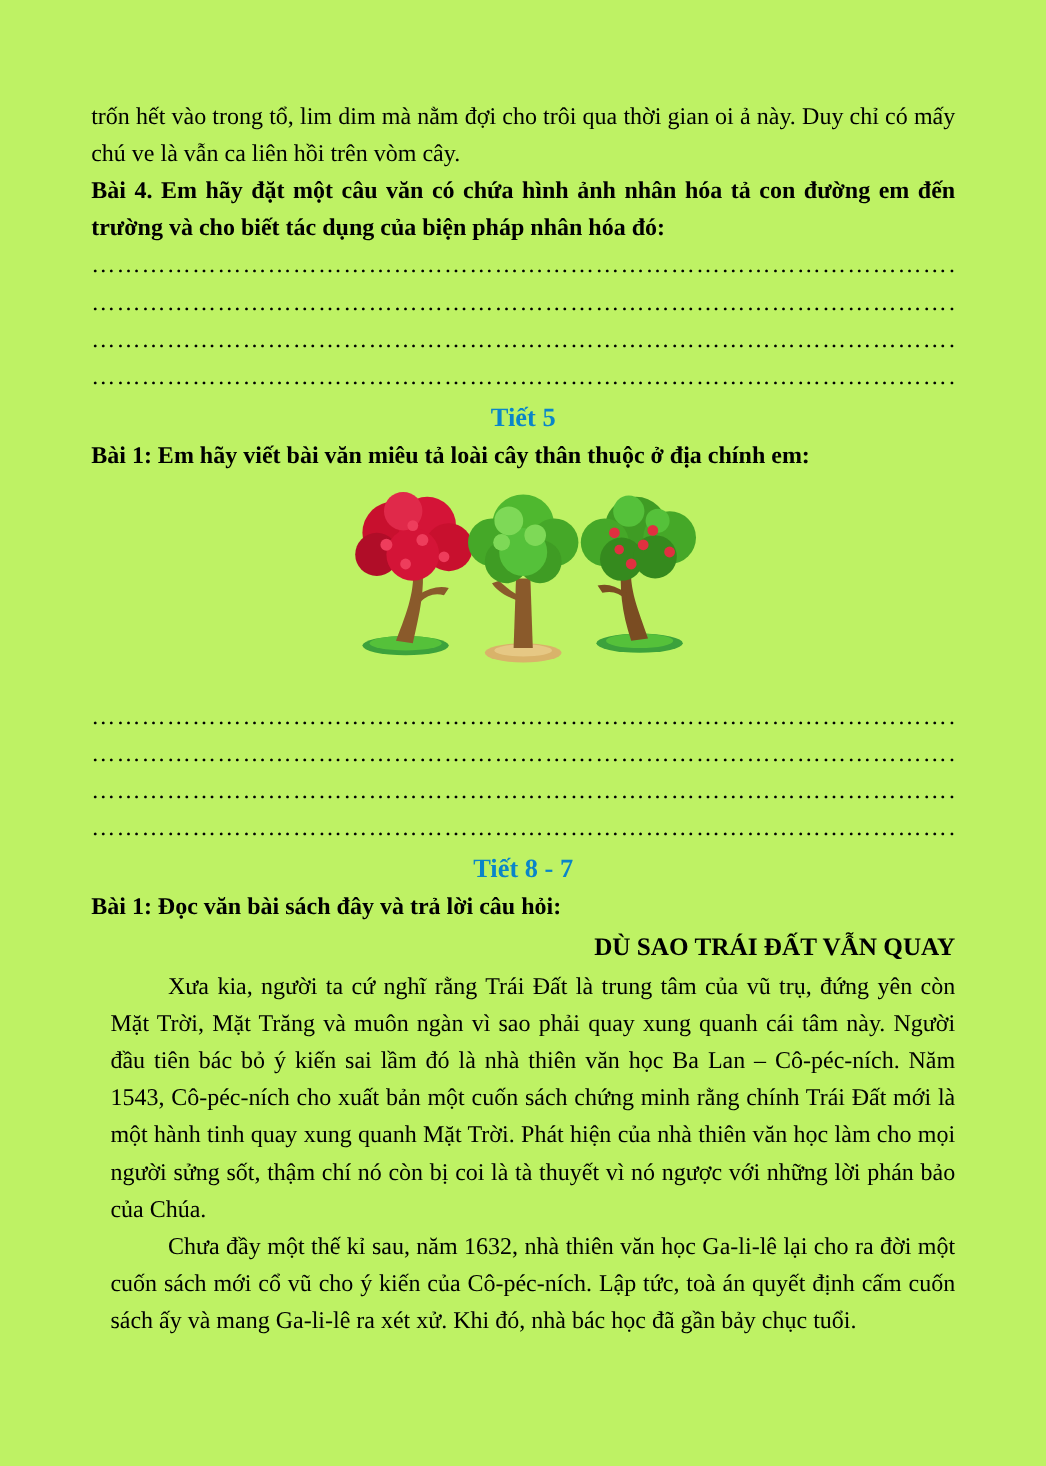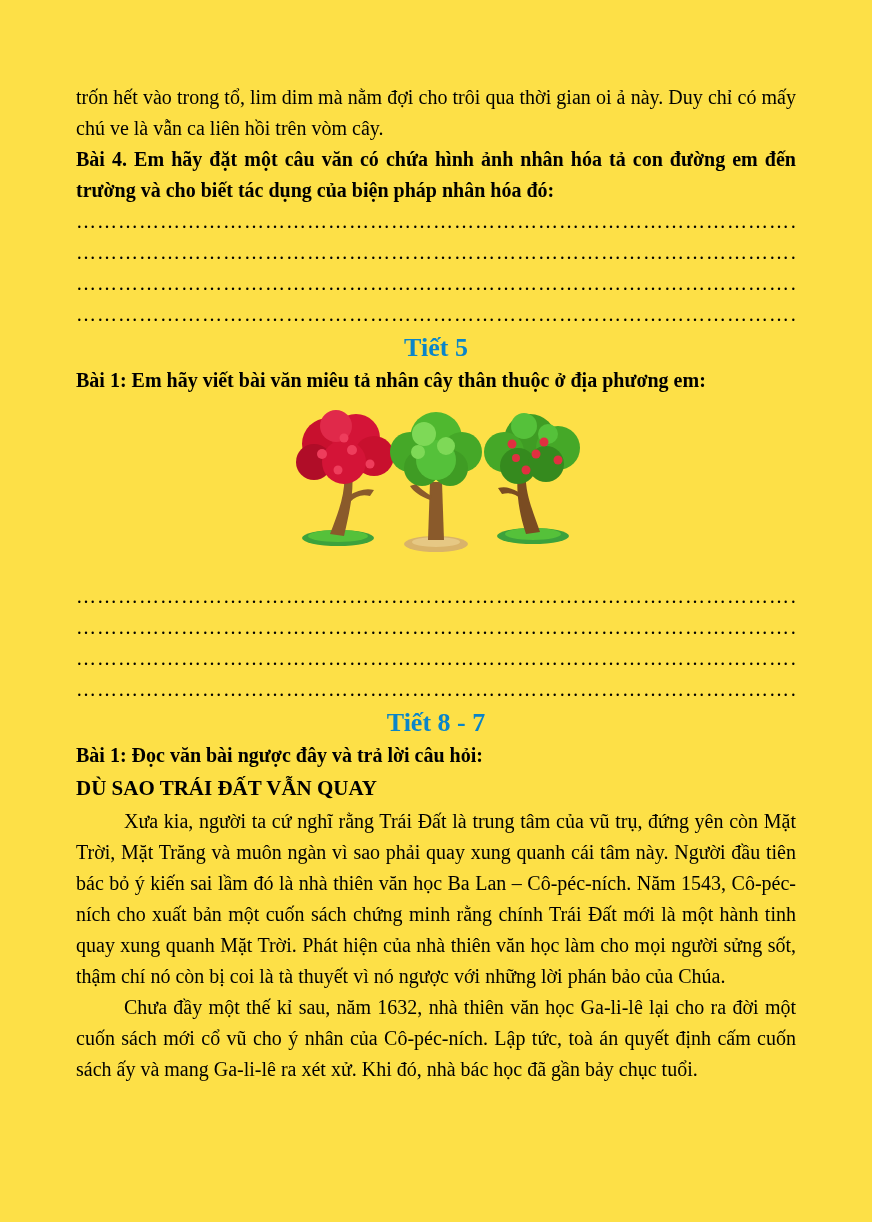--- a/index.html
+++ b/index.html
@@ -4,54 +4,54 @@
 <style>
   html, body {
     margin: 0;
     padding: 0;
     background: #ffffff;
   }
   .page {
     position: relative;
     width: 872px;
     height: 1222px;
-    background: #fde047;
+    background: #bef264;
     box-sizing: border-box;
     padding: 82px 76px 24px 76px;
     font-family: "Liberation Serif", "DejaVu Serif", serif;
     font-size: 20px;
     color: #000000;
     overflow: hidden;
   }
   .body-text {
     margin: 0;
     line-height: 31px;
     text-align: justify;
   }
   .bold { font-weight: bold; }
-  .indent { text-indent: 48px; }
+  .indent { text-indent: 48px; margin-left: 16px; }
   .dotted-line {
     line-height: 31px;
     white-space: nowrap;
     overflow: hidden;
     letter-spacing: 1px;
     color: #000000;
     text-align: left;
   }
   .tiet-heading {
     margin: 2px 0 2px 0;
     text-align: center;
     font-weight: bold;
-    font-size: 26px;
+    font-size: 22px;
     line-height: 31px;
     color: #0a85c9;
   }
   .story-title {
     margin: 2px 0 2px 0;
-    text-align: left;
+    text-align: right;
     font-weight: bold;
     font-size: 21px;
     line-height: 31px;
     color: #000000;
   }
   .illustration-wrap {
     text-align: center;
     margin: 8px 0 14px 0;
   }
   .illustration-wrap svg {
@@ -67,21 +67,21 @@
 
   <p class="body-text bold">Bài 4. Em hãy đặt một câu văn có chứa hình ảnh nhân hóa tả con đường em đến trường và cho biết tác dụng của biện pháp nhân hóa đó:</p>
 
   <div class="dotted-line">………………………………………………………………………………………………………………………………………………</div>
   <div class="dotted-line">………………………………………………………………………………………………………………………………………………</div>
   <div class="dotted-line">………………………………………………………………………………………………………………………………………………</div>
   <div class="dotted-line">………………………………………………………………………………………………………………………………………………</div>
 
   <h2 class="tiet-heading">Tiết 5</h2>
 
-  <p class="body-text bold">Bài 1: Em hãy viết bài văn miêu tả nhân cây thân thuộc ở địa phương em:</p>
+  <p class="body-text bold">Bài 1: Em hãy viết bài văn miêu tả loài cây thân thuộc ở địa chính em:</p>
 
   <div class="illustration-wrap">
     <svg width="300" height="158" viewBox="0 0 300 158" xmlns="http://www.w3.org/2000/svg">
 
       <g>
         <ellipse cx="52" cy="134" rx="36" ry="8" fill="#3ca23c"></ellipse>
         <ellipse cx="52" cy="132" rx="30" ry="6" fill="#55c13a"></ellipse>
         <path d="M58 66 C60 88, 54 104, 44 130 L58 132 C64 106, 68 88, 66 66 Z" fill="#8a5a2b"></path>
         <path d="M62 92 C72 86, 80 84, 88 86 L84 92 C76 90, 70 92, 64 98 Z" fill="#8a5a2b"></path>
         <circle cx="42" cy="40" r="26" fill="#c8102e"></circle>
@@ -135,20 +135,20 @@
     </svg>
   </div>
 
   <div class="dotted-line">………………………………………………………………………………………………………………………………………………</div>
   <div class="dotted-line">………………………………………………………………………………………………………………………………………………</div>
   <div class="dotted-line">………………………………………………………………………………………………………………………………………………</div>
   <div class="dotted-line">………………………………………………………………………………………………………………………………………………</div>
 
   <h2 class="tiet-heading">Tiết 8 - 7</h2>
 
-  <p class="body-text bold">Bài 1: Đọc văn bài ngược đây và trả lời câu hỏi:</p>
+  <p class="body-text bold">Bài 1: Đọc văn bài sách đây và trả lời câu hỏi:</p>
 
   <h3 class="story-title">DÙ SAO TRÁI ĐẤT VẪN QUAY</h3>
 
   <p class="body-text indent">Xưa kia, người ta cứ nghĩ rằng Trái Đất là trung tâm của vũ trụ, đứng yên còn Mặt Trời, Mặt Trăng và muôn ngàn vì sao phải quay xung quanh cái tâm này. Người đầu tiên bác bỏ ý kiến sai lầm đó là nhà thiên văn học Ba Lan – Cô-péc-ních. Năm 1543, Cô-péc-ních cho xuất bản một cuốn sách chứng minh rằng chính Trái Đất mới là một hành tinh quay xung quanh Mặt Trời. Phát hiện của nhà thiên văn học làm cho mọi người sửng sốt, thậm chí nó còn bị coi là tà thuyết vì nó ngược với những lời phán bảo của Chúa.</p>
-  <p class="body-text indent">Chưa đầy một thế kỉ sau, năm 1632, nhà thiên văn học Ga-li-lê lại cho ra đời một cuốn sách mới cổ vũ cho ý nhân của Cô-péc-ních. Lập tức, toà án quyết định cấm cuốn sách ấy và mang Ga-li-lê ra xét xử. Khi đó, nhà bác học đã gần bảy chục tuổi.</p>
+  <p class="body-text indent">Chưa đầy một thế kỉ sau, năm 1632, nhà thiên văn học Ga-li-lê lại cho ra đời một cuốn sách mới cổ vũ cho ý kiến của Cô-péc-ních. Lập tức, toà án quyết định cấm cuốn sách ấy và mang Ga-li-lê ra xét xử. Khi đó, nhà bác học đã gần bảy chục tuổi.</p>
 
 </div>
 
 </body></html>

